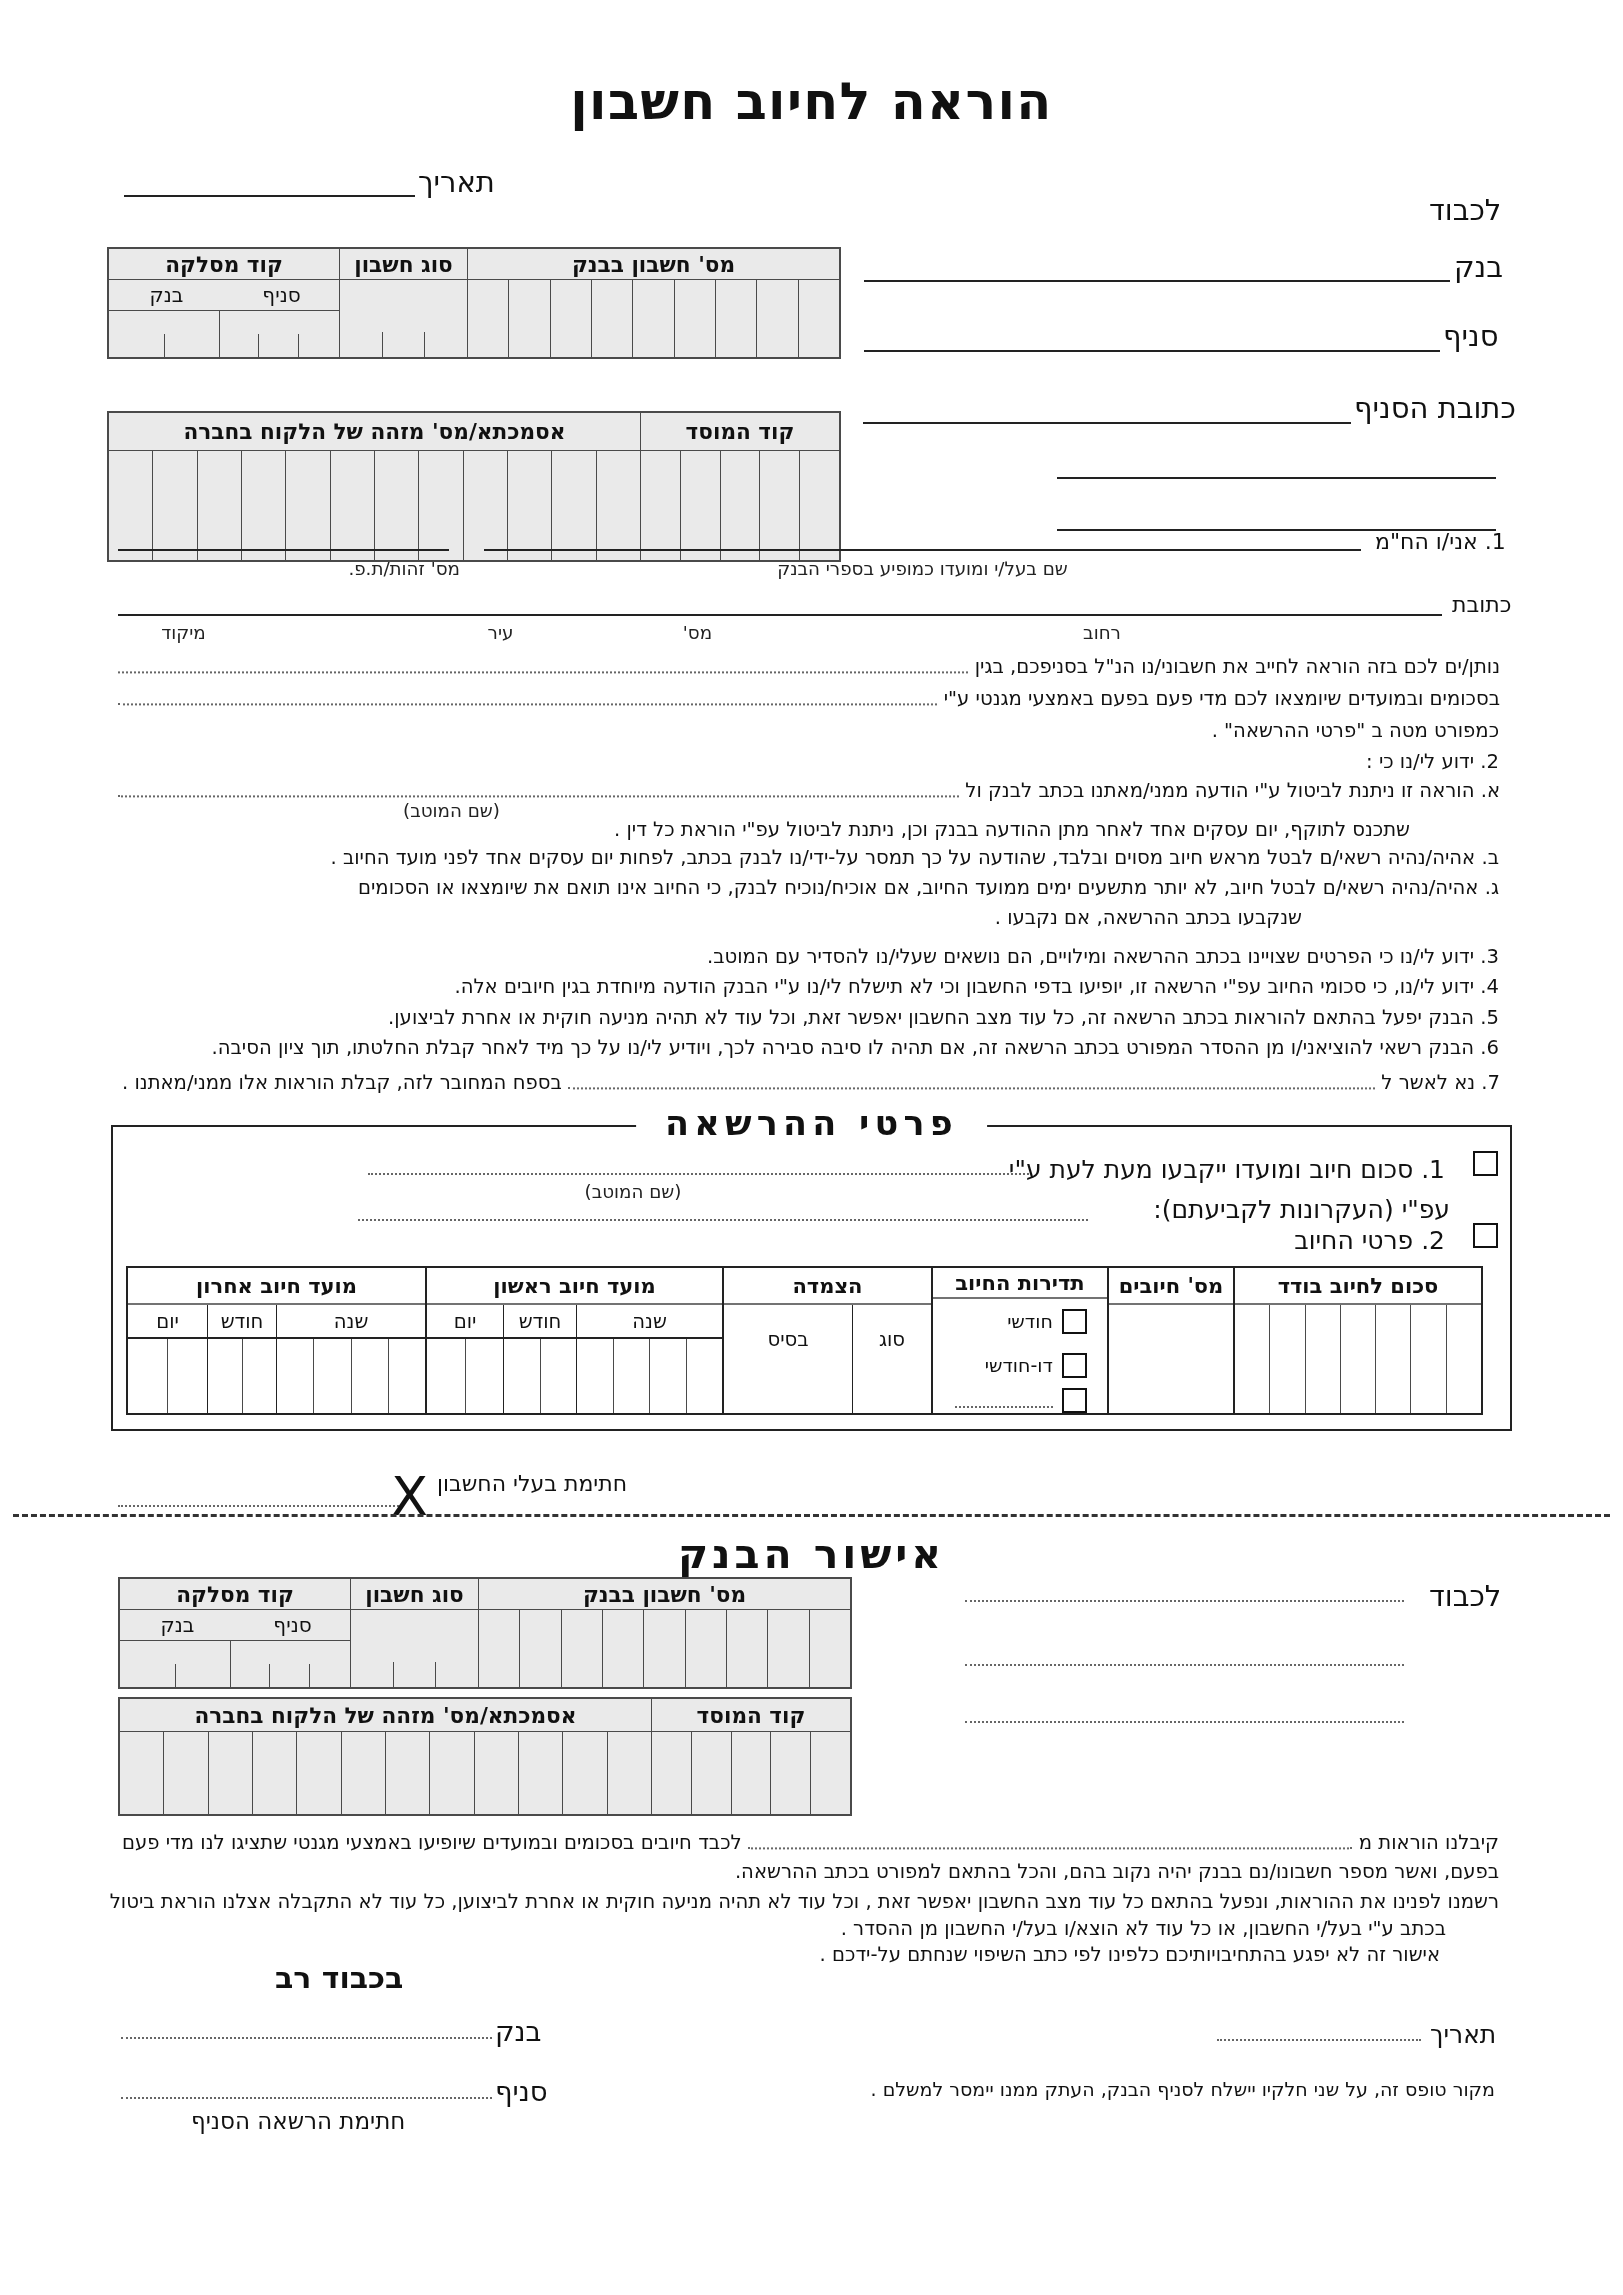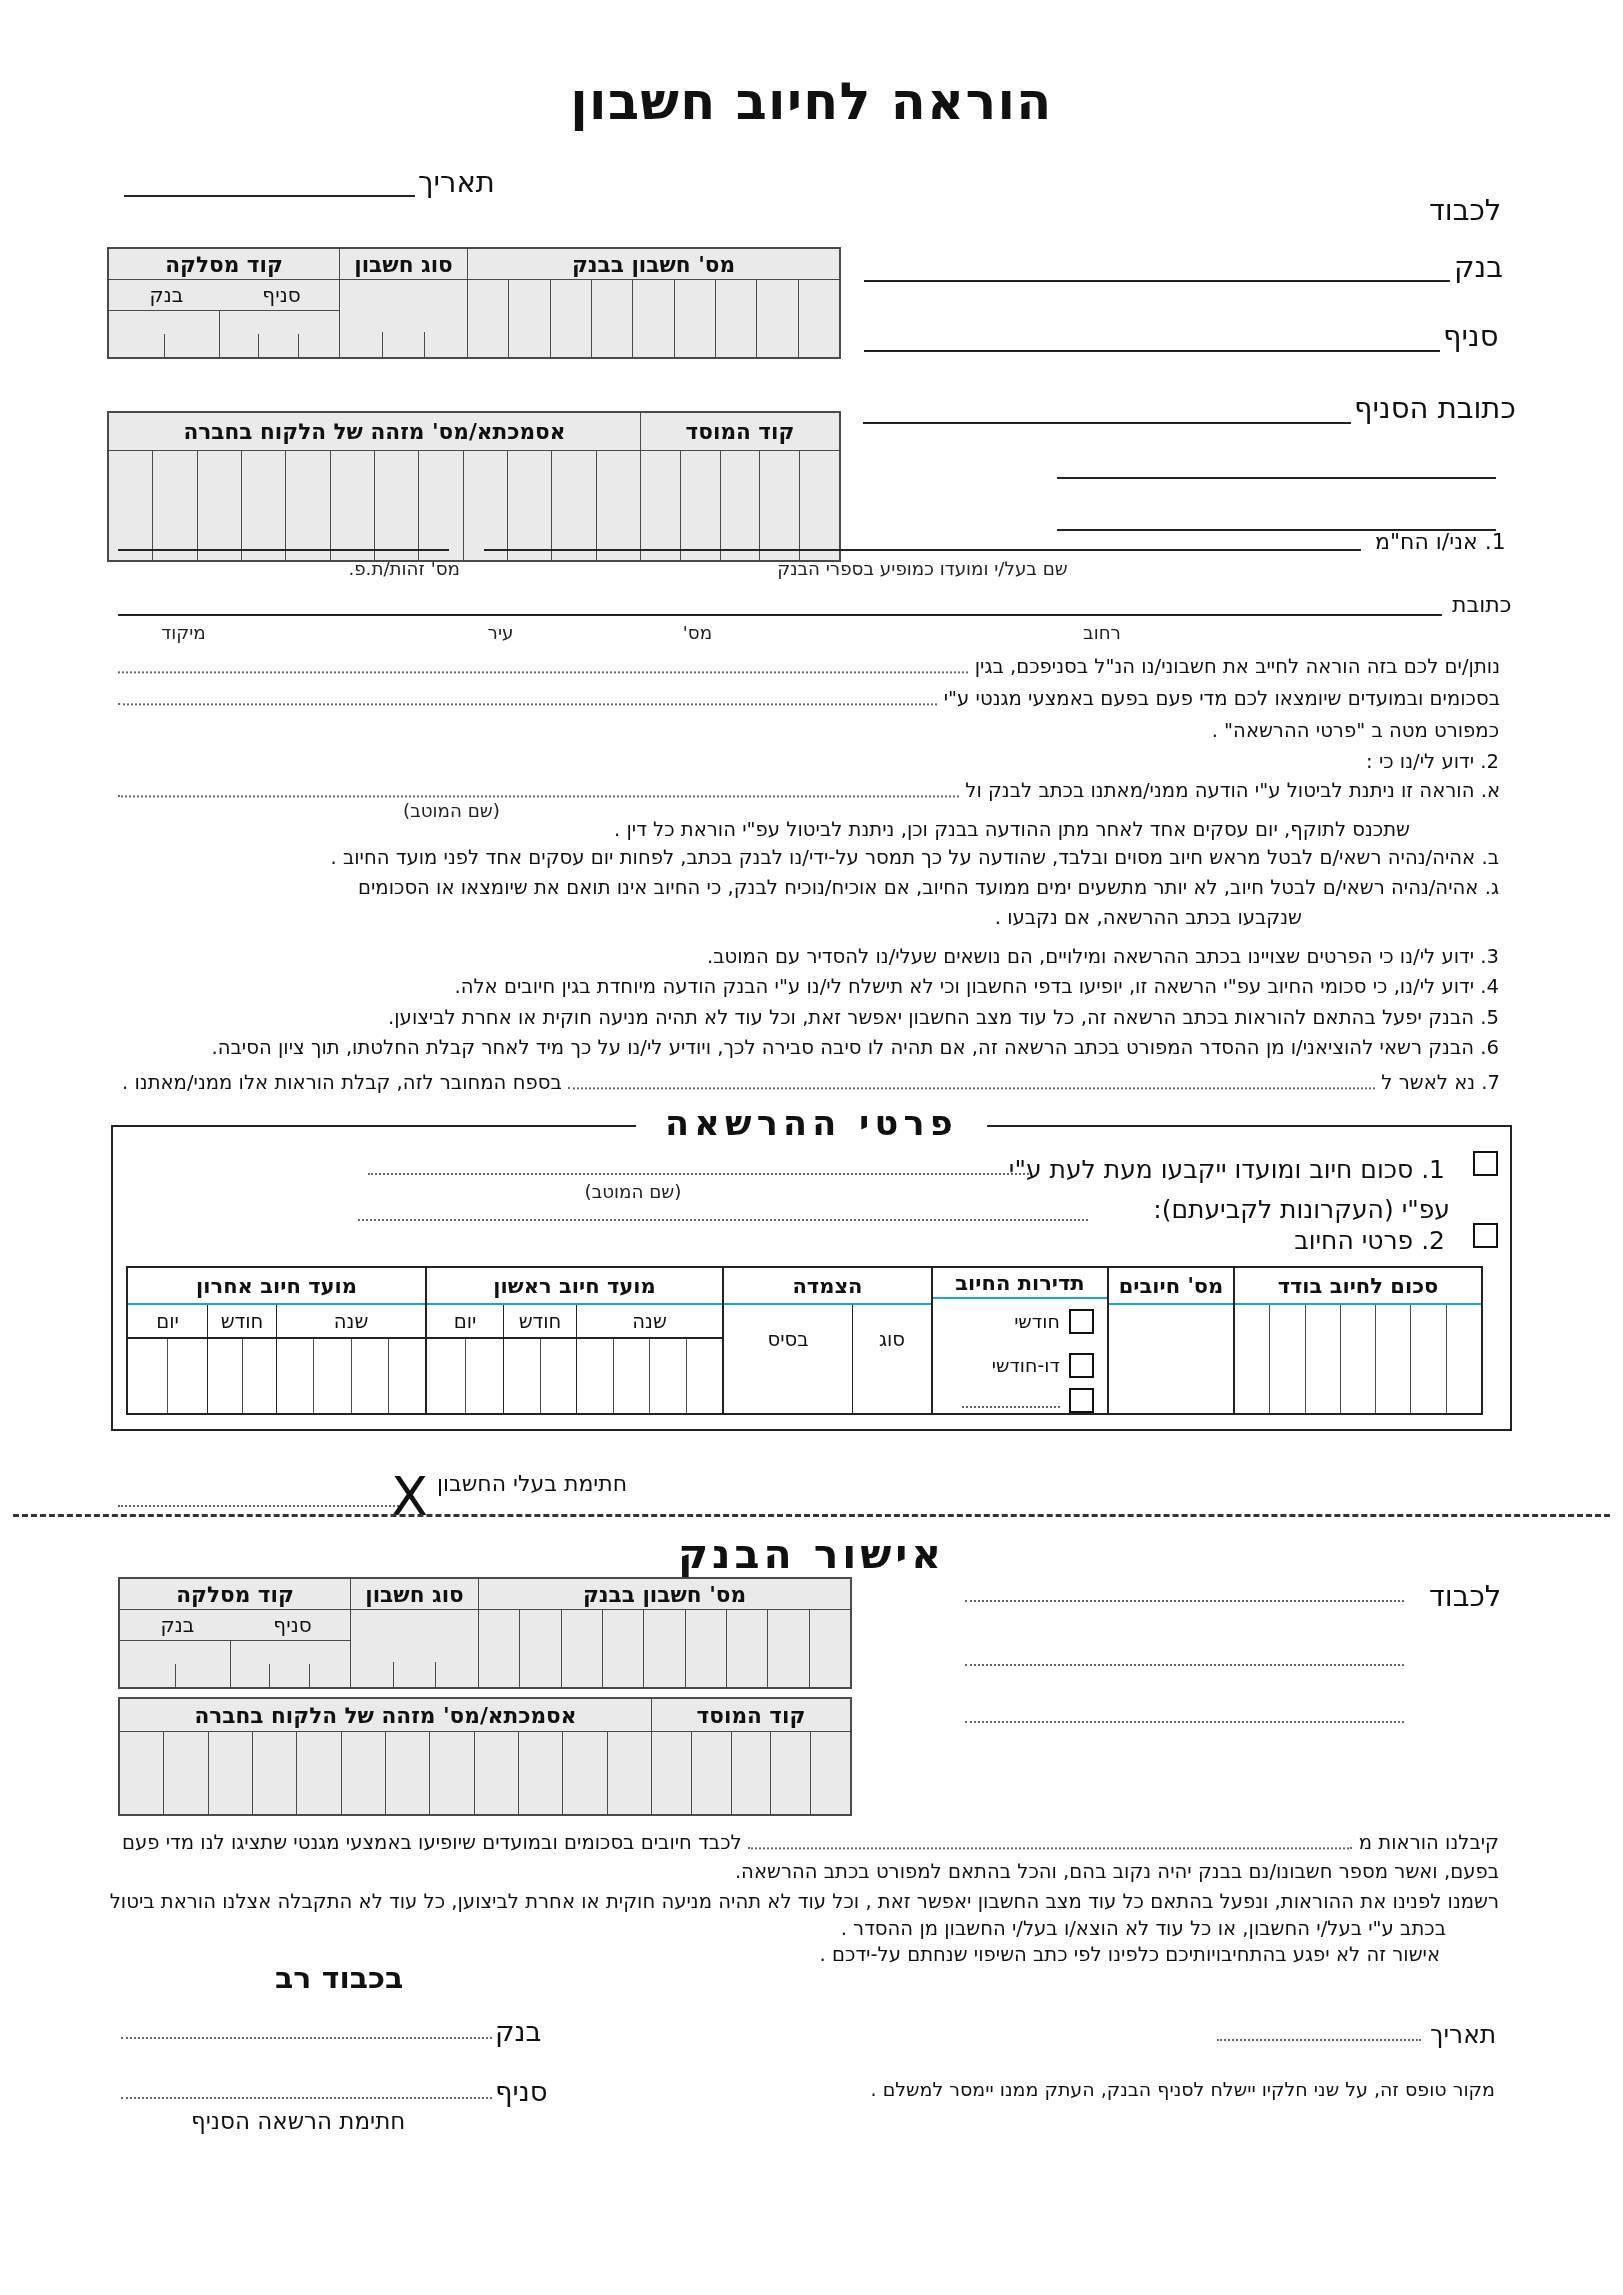--- a/index.html
+++ b/index.html
@@ -32,28 +32,28 @@
 .t50>.dcell{height:50%}
 .t32>.dcell{height:32%}
 
 .authbox{position:absolute;border:2px solid #222;background:#fff}
 .authhead{position:absolute;top:-23.6px;left:50%;transform:translateX(-50%);background:#fff;
   padding:0 29.5px;font-weight:bold;font-size:35px;letter-spacing:5.2px;white-space:nowrap}
 .cb{width:25px;height:25px;border:2px solid #111;background:#fff;flex:0 0 auto}
 .atable{position:absolute;display:flex;direction:ltr;border:2px solid #222;background:#fff}
 .acol{display:flex;flex-direction:column}
 .acol+.acol{border-left:2px solid #222}
-.ahead{height:37px;display:flex;align-items:center;justify-content:center;font-weight:bold;font-size:21px;border-bottom:2px solid #0ea5e9;white-space:nowrap}
+.ahead{height:37px;display:flex;align-items:center;justify-content:center;font-weight:bold;font-size:21px;border-bottom:2px solid #737373;white-space:nowrap}
 .asub{display:flex;height:34px;border-bottom:2px solid #222}
 .asub>div{display:flex;align-items:center;justify-content:center;font-size:19.6px}
 .asub>div+div{border-left:1.3px solid #222}
 .agroups{flex:1;display:flex;direction:ltr}
 .agroups>div+div{border-left:1.3px solid #222}
 .lnk>div{display:flex;justify-content:center;align-items:flex-start;padding-top:23px;font-size:19.6px}
-.frow{display:flex;direction:rtl;align-items:center;gap:9.2px;padding-right:13px}
+.frow{display:flex;direction:rtl;align-items:center;gap:9.2px;padding-right:20px}
 .frow .flabel{font-size:19px;white-space:nowrap}
 .dotshort{width:98px;border-bottom:2px dotted #666;height:15.7px}
 .xmark{position:absolute;font-size:54px;font-weight:400}
 .dashsep{position:absolute;border-top:3.3px dashed #333;height:0}
 .apar{position:absolute;left:122px;width:1377px;font-size:19.6px;text-align:right;white-space:nowrap}
 .bold{font-weight:bold}
 </style>
 </head>
 <body>
 

